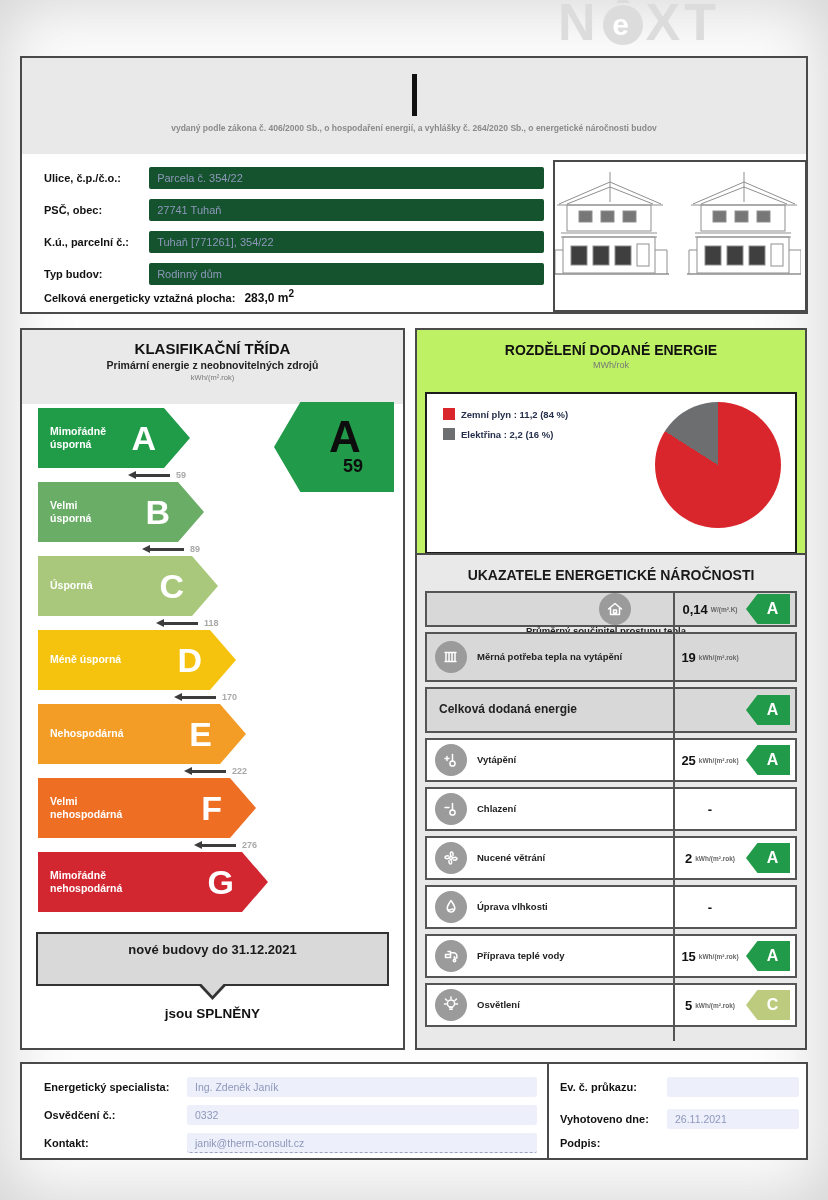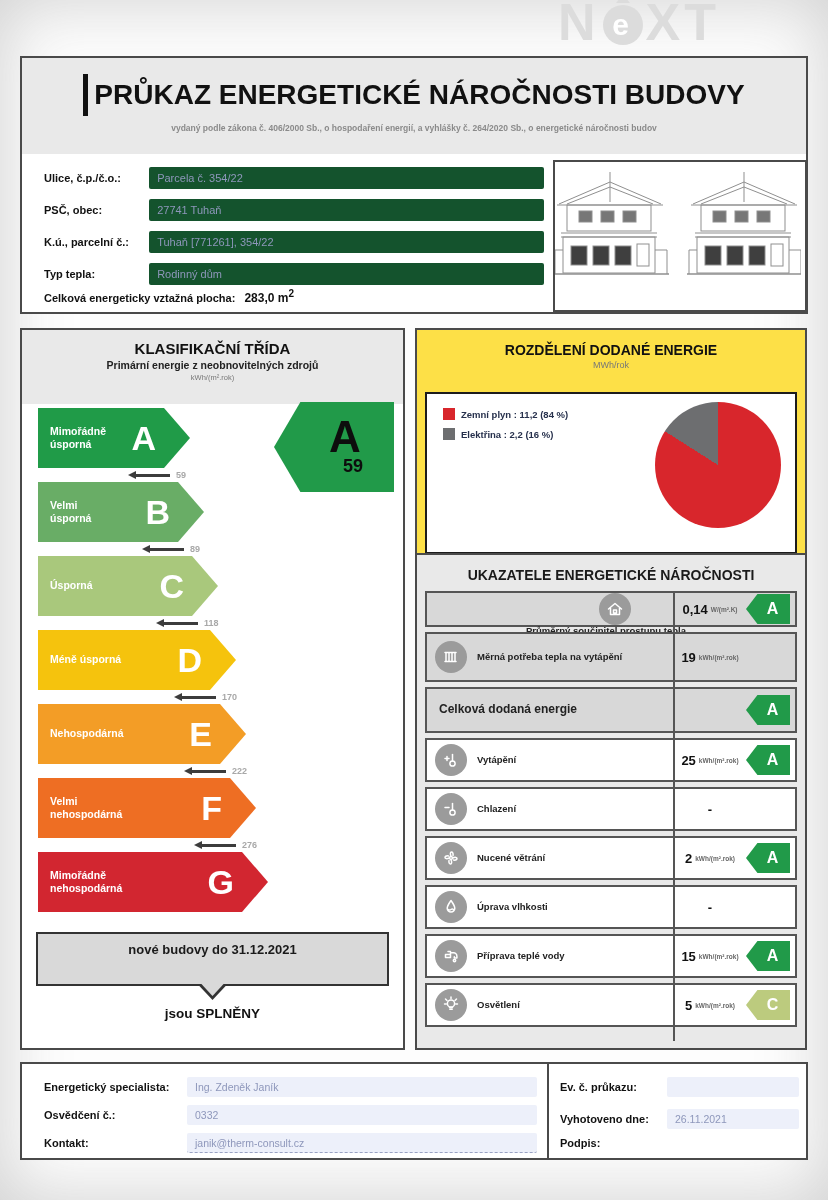--- a/index.html
+++ b/index.html
@@ -65,21 +65,21 @@
      border:2px solid #333;box-sizing:border-box;text-align:center;font-size:13px;
      font-weight:bold;padding-top:7px;line-height:1.35;}
   .req-pointer-outer{position:absolute;left:50%;bottom:-16px;transform:translateX(-50%);
      width:30px;height:16px;background:#333;clip-path:polygon(0 0,100% 0,50% 100%);}
   .req-pointer{position:absolute;left:50%;bottom:-12px;transform:translateX(-50%);
      width:24px;height:13px;background:#d9d9d9;clip-path:polygon(0 0,100% 0,50% 100%);}
   .req-result{position:absolute;left:0;right:0;top:676px;text-align:center;
      font-size:13.5px;font-weight:bold;color:#111;}
 
   
-  .pie-panel{left:415px;top:328px;width:392px;height:236px;background:#fde047;}
+  .pie-panel{left:415px;top:328px;width:392px;height:236px;background:#bef264;}
   .pie-panel .p-title{font-size:14px;margin-top:12px;text-align:center;}
   .pie-panel .p-unit{font-size:9px;text-align:center;}
   .pie-inner{position:absolute;left:8px;right:8px;top:62px;bottom:8px;background:#fff;
      border:2px solid #1c1c1c;}
   .legend{position:absolute;left:16px;top:10px;}
   .lg-row{display:flex;align-items:center;height:20px;}
   .lg-sw{width:12px;height:12px;margin-right:6px;}
   .lg-tx{font-size:9.5px;font-weight:bold;color:#26304c;}
   .pie{position:absolute;right:14px;top:8px;width:126px;height:126px;border-radius:50%;}
 
@@ -126,39 +126,38 @@
       <span class="wm-caret"></span>
       <span>e</span>
     </span>
     <span>XT</span>
   </div>
 
   <div class="box top-box">
     <div class="title-band">
       <div class="doc-title">
         <span class="title-bar"></span>
-        <span>PRŮKAZ ENERGETICKÉ NÁROČNOSTI BUDOVY</span>
       </div>
       <div class="doc-subtitle">vydaný podle zákona č. 406/2000 Sb., o hospodaření energií, a vyhlášky č. 264/2020 Sb., o energetické náročnosti budov</div>
     </div>
     <div class="fields">
         <div class="f-row">
           <span class="f-label">Ulice, č.p./č.o.:</span>
           <div class="f-value">Parcela č. 354/22</div>
         </div>
         <div class="f-row">
           <span class="f-label">PSČ, obec:</span>
           <div class="f-value">27741 Tuhaň</div>
         </div>
         <div class="f-row">
           <span class="f-label">K.ú., parcelní č.:</span>
           <div class="f-value">Tuhaň [771261], 354/22</div>
         </div>
         <div class="f-row">
-          <span class="f-label">Typ tepla:</span>
+          <span class="f-label">Typ budov:</span>
           <div class="f-value">Rodinný dům</div>
         </div>
       </div>
     <div class="area-line">
       <span>Celková energeticky vztažná plocha:</span>
       <span class="area-val"><span>283,0 m</span><sup>2</sup></span>
     </div>
     <div class="building-box" style="position:absolute;">
       <svg width="246" height="144" viewBox="0 0 246 144">
         <g stroke="#8f8f8f" stroke-width="1" fill="none">

